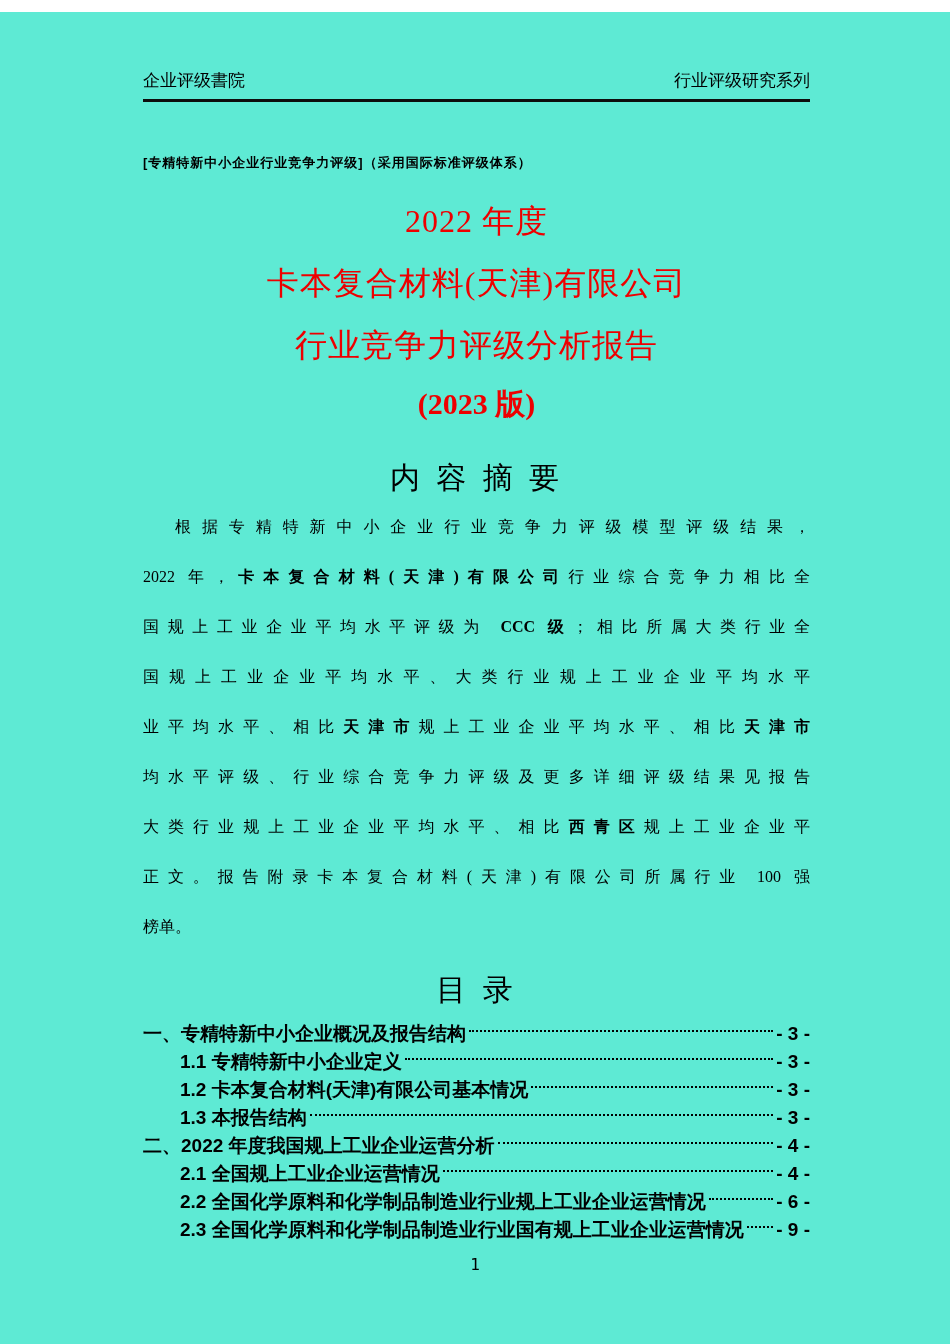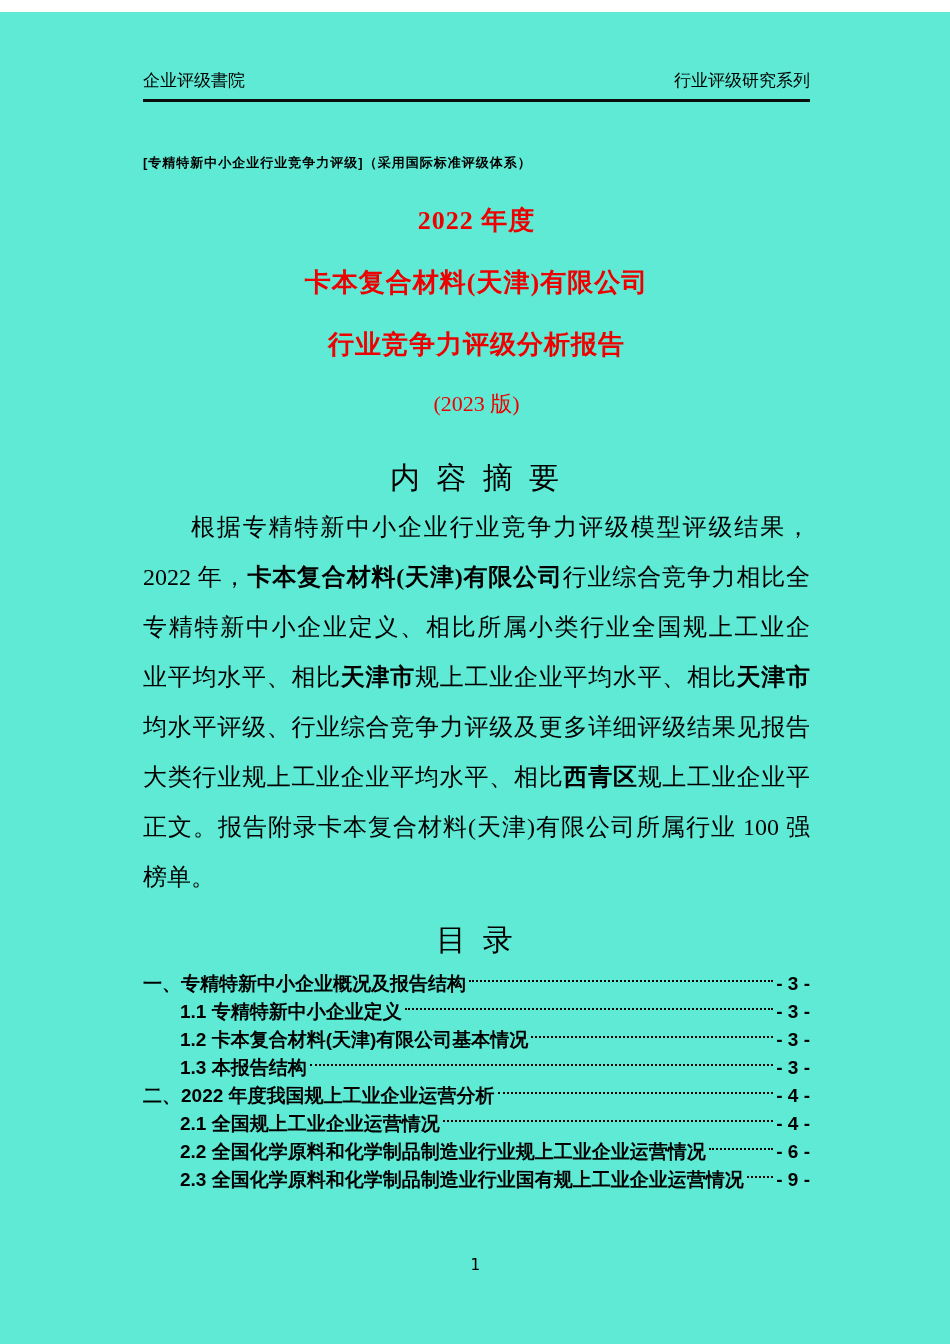--- a/index.html
+++ b/index.html
@@ -32,41 +32,41 @@
     margin-top: 48px;
     font-family: "Liberation Sans", "DejaVu Sans", sans-serif;
     font-weight: bold;
     font-size: 13px;
     line-height: 26px;
     letter-spacing: 1px;
   }
   
   .title-block { margin-top: 14px; text-align: center; color: #ee0000; }
   .title-main {
-    font-size: 26px;
-    font-weight: bold;
+    font-size: 32px;
+    font-weight: normal;
     line-height: 62px;
     letter-spacing: 1px;
   }
   .title-version {
-    font-size: 22px;
-    font-weight: normal;
+    font-size: 30px;
+    font-weight: bold;
     line-height: 56px;
   }
   
   .section-heading {
     text-align: center;
     font-family: "Liberation Sans", "DejaVu Sans", sans-serif;
     font-weight: normal;
     font-size: 30px;
     line-height: 40px;
     letter-spacing: 4px;
   }
   .summary-heading { margin-top: 26px; }
-  .summary-paragraph { margin-top: 4px; font-size: 24px; }
+  .summary-paragraph { margin-top: 4px; font-size: 16px; }
   .body-line { line-height: 50px; white-space: nowrap; }
   .body-line.just {
     white-space: normal;
     text-align: justify;
     text-align-last: justify;
     text-justify: inter-character;
   }
   .body-line.indent { text-indent: 2em; }
   .body-line .b { font-weight: bold; }
   
@@ -120,21 +120,22 @@
     <div class="title-main">卡本复合材料(天津)有限公司</div>
     <div class="title-main">行业竞争力评级分析报告</div>
     <div class="title-version">(2023 版)</div>
   </div>
 
   <div class="section-heading summary-heading">内 容 摘 要</div>
 
   <div class="summary-paragraph">
       <div class="body-line just indent"><span>根据专精特新中小企业行业竞争力评级模型评级结果，</span></div>
       <div class="body-line just"><span>2022 年，</span><span class="b">卡本复合材料(天津)有限公司</span><span>行业综合竞争力相比全</span></div>
-      <div class="body-line just"><span>专精特新中小企业定义、相比所属小类行业全国规上工业企</span></div>
+      <div class="body-line just"><span>国规上工业企业平均水平评级为 </span><span class="b">CCC 级</span><span>；相比所属大类行业全</span></div>
+      <div class="body-line just"><span>国规上工业企业平均水平、大类行业规上工业企业平均水平</span></div>
       <div class="body-line just"><span>业平均水平、相比</span><span class="b">天津市</span><span>规上工业企业平均水平、相比</span><span class="b">天津市</span></div>
       <div class="body-line just"><span>均水平评级、行业综合竞争力评级及更多详细评级结果见报告</span></div>
       <div class="body-line just"><span>大类行业规上工业企业平均水平、相比</span><span class="b">西青区</span><span>规上工业企业平</span></div>
       <div class="body-line just"><span>正文。报告附录卡本复合材料(天津)有限公司所属行业 100 强</span></div>
       <div class="body-line"><span>榜单。</span></div>
     </div>
 
   <div class="section-heading toc-heading">目 录</div>
 
   <div class="toc-list">

